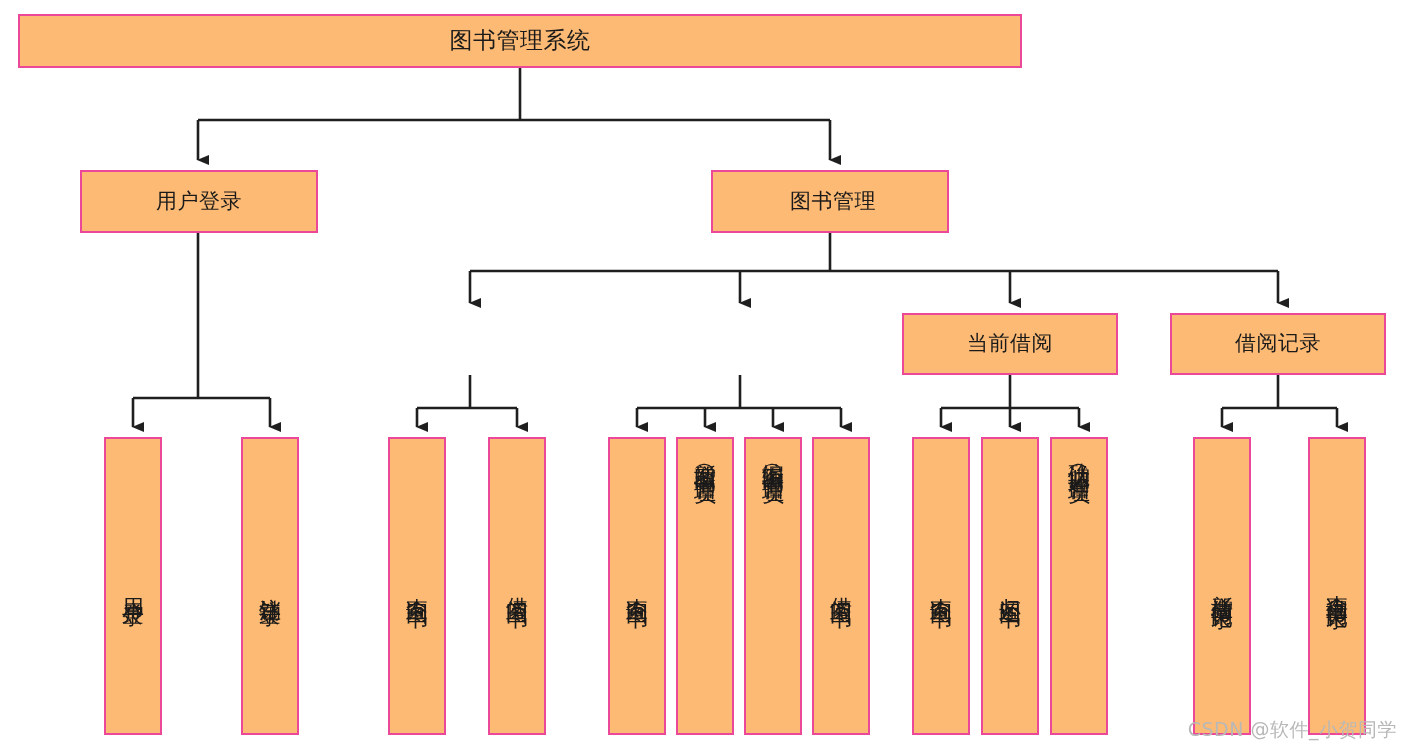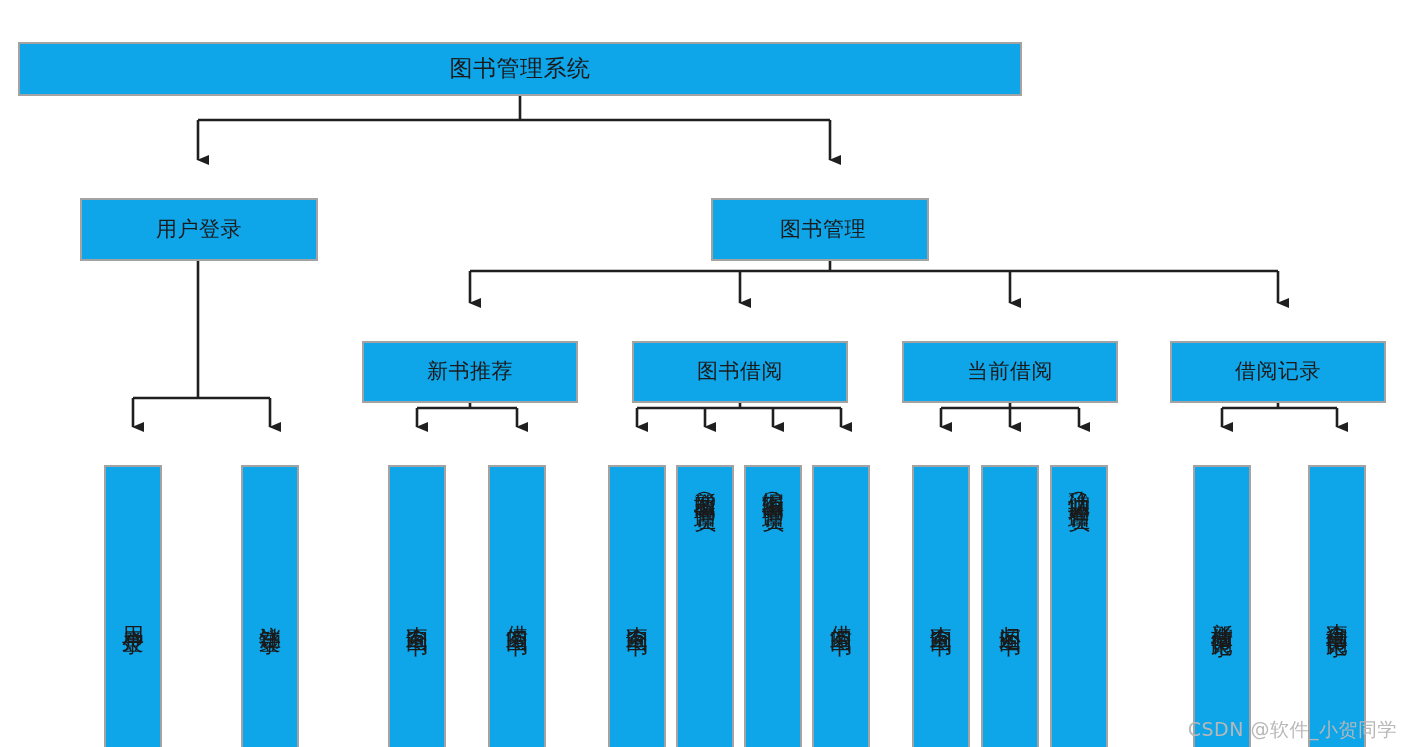--- a/index.html
+++ b/index.html
@@ -21,26 +21,25 @@
     position: absolute;
     left: 0;
     top: 0;
     width: 1405px;
     height: 747px;
     pointer-events: none;
   }
   .node {
     position: absolute;
     box-sizing: border-box;
-    background: #0ea5e9;
-    border: 2px solid #a3a3a3;
+    background: #fdba74;
+    border: 2px solid #ec4899;
     display: flex;
     align-items: center;
     justify-content: center;
-    margin-top: 28px;
   }
   .node .label {
     color: #1a1a1a;
     text-align: center;
     line-height: 1.12;
     letter-spacing: 0.5px;
   }
   
   .node.root .label {
     font-size: 23px;
@@ -133,31 +132,25 @@
   </svg>
 
   <div class="node root" style="left:18px; top:14px; width:1004px; height:54px;">
     <span class="label">图书管理系统</span>
   </div>
 
   <div class="node branch" style="left:80px; top:170px; width:238px; height:63px;">
     <span class="label">用户登录</span>
   </div>
 
-  <div class="node branch" style="left:711px; top:170px; width:218px; height:63px;padding-left:6px;">
+  <div class="node branch" style="left:711px; top:170px; width:238px; height:63px;padding-left:6px;">
     <span class="label">图书管理</span>
   </div>
 
-  <div class="node branch" style="left:362px; top:313px; width:216px; height:62px;">
-    <span class="label">新书推荐</span>
-  </div>
-
-  <div class="node branch" style="left:632px; top:313px; width:216px; height:62px;">
-    <span class="label">图书借阅</span>
-  </div>
+
 
   <div class="node branch" style="left:1170px; top:313px; width:216px; height:62px;">
     <span class="label">借阅记录</span>
   </div>
 
   <div class="node branch" style="left:902px; top:313px; width:216px; height:62px;">
     <span class="label">当前借阅</span>
   </div>
 
   <div class="node leaf" style="left:104px; top:437px; width:58px; height:298px;">

